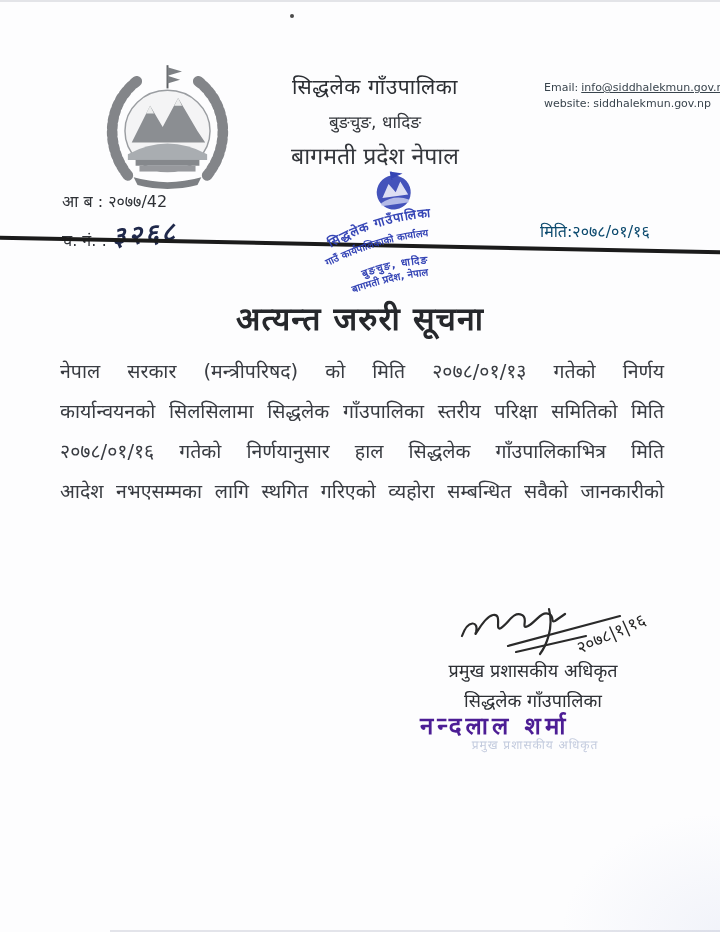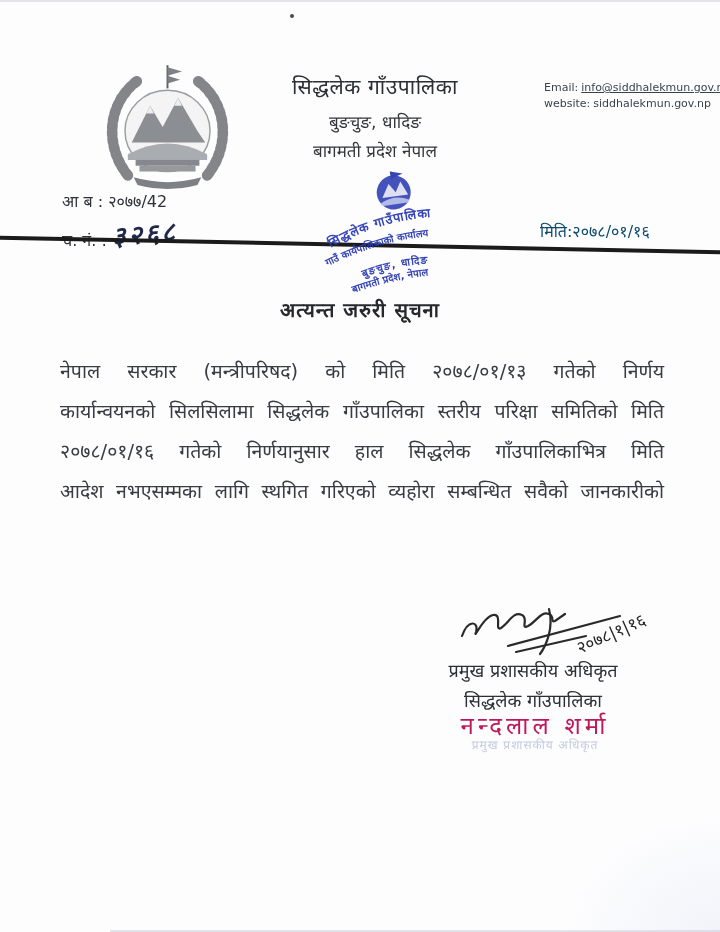--- a/index.html
+++ b/index.html
@@ -16,51 +16,51 @@
   .scan-dot{left:290px;top:14px;width:4px;height:4px;border-radius:50%;background:#4a4a4a;}
   .scan-bottom-edge{left:110px;bottom:0;width:610px;height:2px;background:#e3e4ea;}
   .scan-corner-tint{right:0;bottom:0;width:160px;height:120px;
     background:radial-gradient(ellipse at bottom right,rgba(190,200,230,.18),rgba(255,255,255,0) 70%);}
 
   
   .header-center{left:150px;top:72px;width:450px;text-align:center;}
   .org-name{font-size:21px;color:#2b2e33;letter-spacing:.5px;}
   .office-name{font-size:33px;font-weight:700;color:#1f2226;margin-top:8px;letter-spacing:.5px;}
   .address-line{font-size:17px;margin-top:10px;color:#33363b;}
-  .province-line{font-size:17px;margin-top:6px;color:#33363b;}
+  .province-line{font-size:23px;margin-top:6px;color:#33363b;}
 
   .contact-block{left:544px;top:80px;width:200px;font-size:11px;color:#39444d;line-height:16px;white-space:nowrap;}
   .contact-row .lbl{margin-right:3px;}
   .contact-row .val-underline{text-decoration:underline;}
 
   .fiscal-line{left:62px;top:190px;font-size:16px;color:#2e3136;}
   .refno-line{left:62px;top:218px;font-size:16px;color:#2e3136;}
   .refno-hand{display:inline-block;font-size:26px;font-style:italic;color:#20294b;
     transform:rotate(-5deg) translateY(-3px);letter-spacing:3px;font-weight:600;}
   .date-line{left:508px;top:220px;font-size:16px;color:#0c4a6e;margin-left:32px;}
 
   .separator{left:-8px;top:243px;width:740px;height:4px;background:#1b1b1b;transform:rotate(1.15deg);border-radius:2px;}
 
   
   .stamp-wrap{left:318px;top:170px;width:164px;height:134px;transform:rotate(-8deg);opacity:.95;}
   .stamp-wrap svg{width:100%;height:100%;}
 
   
-  .notice-title{left:0;top:296px;width:720px;text-align:center;font-size:20px;font-weight:700;color:#26282c;letter-spacing:1px;}
+  .notice-title{left:0;top:296px;width:720px;text-align:center;font-size:32px;font-weight:700;color:#26282c;letter-spacing:1px;}
   .body-block{left:60px;top:352px;width:604px;font-size:19.5px;color:#393c42;}
   .bline{height:40px;line-height:40px;text-align:justify;text-align-last:justify;white-space:nowrap;}
   .bline-last{text-align-last:left;}
 
   
   .sig-wrap{left:452px;top:592px;width:240px;height:75px;}
   .sig-wrap svg{width:100%;height:100%;}
   .sig-designation{left:428px;top:658px;width:210px;text-align:center;font-size:18px;color:#2c2f34;}
   .sig-org{left:428px;top:688px;width:210px;text-align:center;font-size:18px;color:#2c2f34;}
-  .sig-stamp-name{left:420px;top:708px;width:230px;text-align:center;font-size:24px;font-weight:400;
-    color:#be185d;letter-spacing:4px;}
+  .sig-stamp-name{left:420px;top:708px;width:230px;text-align:left;font-size:24px;font-weight:700;
+    color:#4c1d95;letter-spacing:4px;}
   .sig-stamp-designation{left:430px;top:736px;width:210px;text-align:center;font-size:12px;color:#c3cbde;letter-spacing:1px;}
 </style>
 </head>
 <body>
 
 <div class="page">
 
   <div class="abs scan-top-edge"></div>
   <div class="abs scan-dot"></div>
   <div class="abs scan-bottom-edge"></div>

